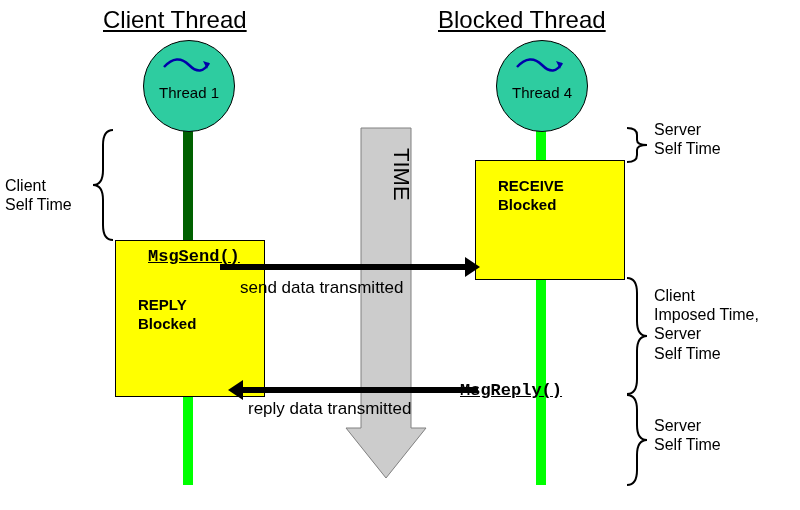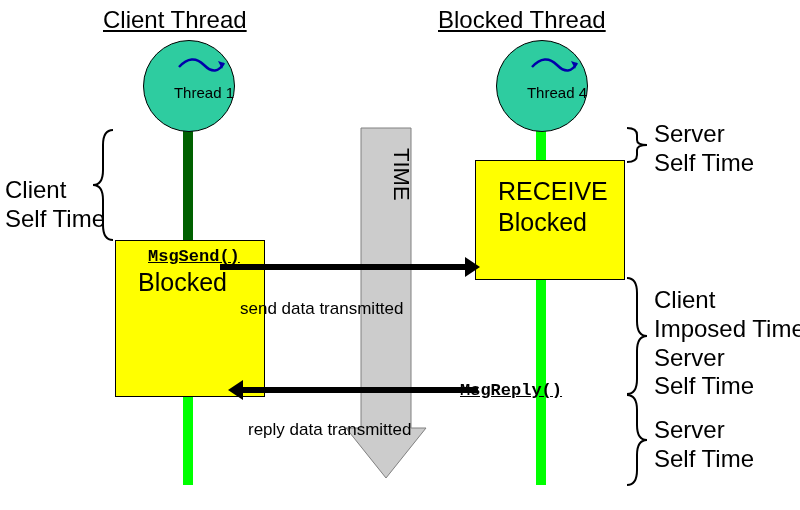--- a/index.html
+++ b/index.html
@@ -2,27 +2,27 @@
 <html><head>
 <meta charset="utf-8">
 <style>
   html,body{margin:0;padding:0;}
   body{width:800px;height:510px;font-family:Arial,Helvetica,sans-serif;background:#fff;position:relative;}
   .abs{position:absolute;}
   .title{font-size:24px;text-decoration:underline;}
   .thread-line{width:10px;}
   .thread-line-dark{background:#006000;}
   .thread-line-light{background:#00ff00;}
-  .circle{width:90px;height:90px;border-radius:50%;background:#2ecca0;border:1px solid #000;display:flex;align-items:flex-end;justify-content:center;flex-direction:column;}
+  .circle{width:90px;height:90px;border-radius:50%;background:#2ecca0;border:1px solid #000;display:flex;align-items:center;justify-content:center;flex-direction:column;}
   .circle-label{font-size:15px;color:#000;margin-top:12px;}
   .box{background:#ffff00;border:1px solid #000;}
   .api{font-family:"Courier New",monospace;font-weight:bold;font-size:17px;text-decoration:underline;}
-  .state{font-size:25px;}
-  .msg{font-size:17px;margin-top:21px;}
-  .side{font-size:24px;line-height:1.2;}
+  .state{font-size:15px;font-weight:bold;}
+  .msg{font-size:17px;}
+  .side{font-size:16px;line-height:1.2;}
   svg{overflow:visible;}
 </style>
 </head>
 <body>
 
 <div class="abs title" style="left:103px;top:6px;text-decoration:underline;">Client Thread</div>
 <div class="abs title" style="left:438px;top:6px;">Blocked Thread</div>
 
 <svg class="abs" style="left:346px;top:128px;" width="80" height="355">
   <path d="M15 0 L65 0 L65 300 L80 300 L40 350 L0 300 L15 300 Z" fill="#cccccc" stroke="#808080" stroke-width="1"></path>
@@ -52,20 +52,21 @@
   <div class="circle-label">Thread 4</div>
 </div>
 
 <div class="abs box" style="left:475px;top:160px;width:148px;height:118px;">
   <div class="state" style="margin:16px 0 0 22px;">RECEIVE</div>
   <div class="state" style="margin:2px 0 0 22px;">Blocked</div>
 </div>
 
 <div class="abs box" style="left:115px;top:240px;width:148px;height:155px;">
   <div class="api" style="margin:6px 18px 0 8px;padding-left:24px;">MsgSend()</div>
+  <div class="state" style="margin:30px 0 0 22px;">REPLY</div>
   <div class="state" style="margin:2px 0 0 22px;">Blocked</div>
 </div>
 
 <svg class="abs" style="left:220px;top:257px;" width="260" height="20">
   <line x1="0" y1="10" x2="245" y2="10" stroke="#000" stroke-width="6"></line>
   <path d="M245 0 L260 10 L245 20 Z" fill="#000"></path>
 </svg>
 <div class="abs msg" style="left:240px;top:278px;">send data transmitted</div>
 
 <svg class="abs" style="left:228px;top:380px;" width="250" height="20">

